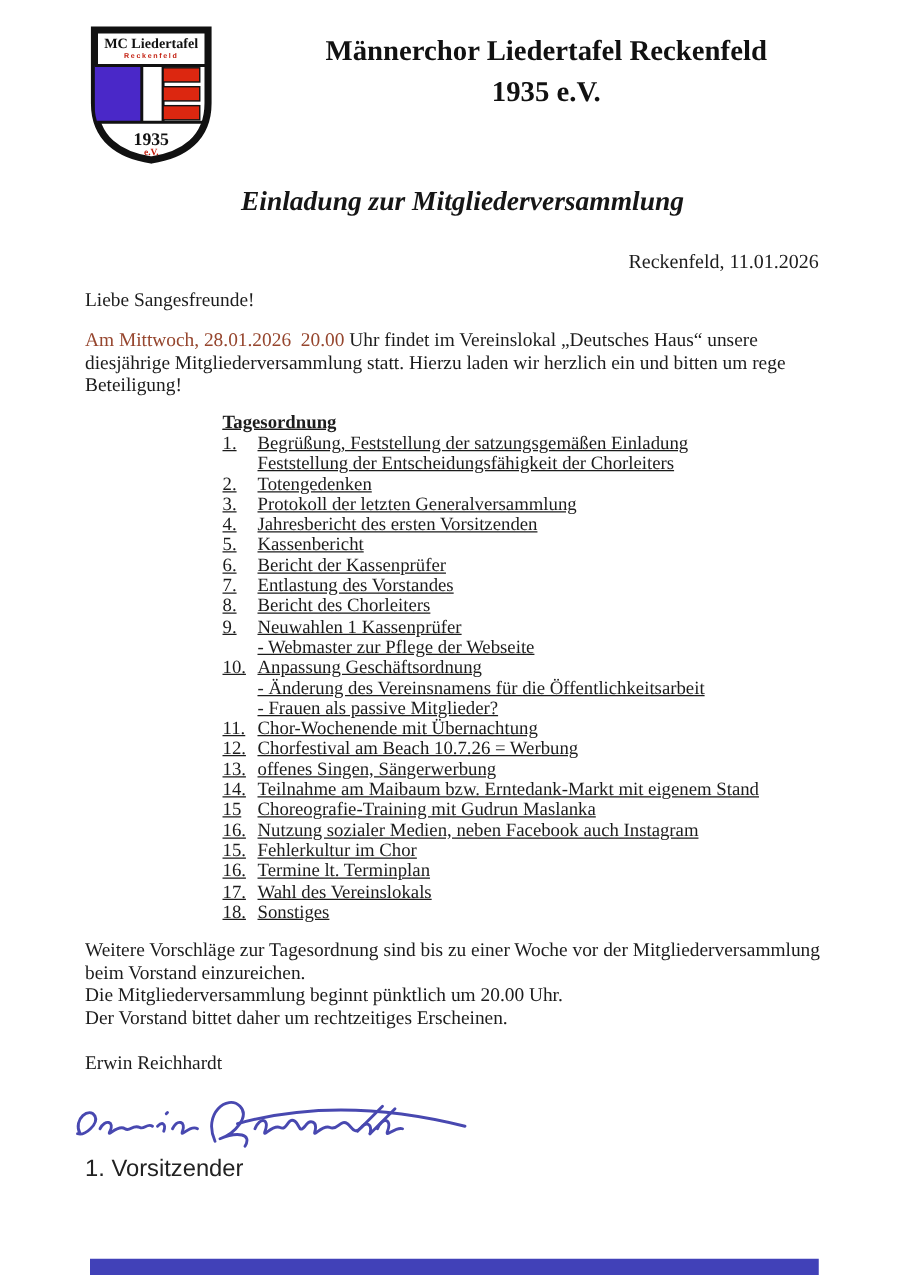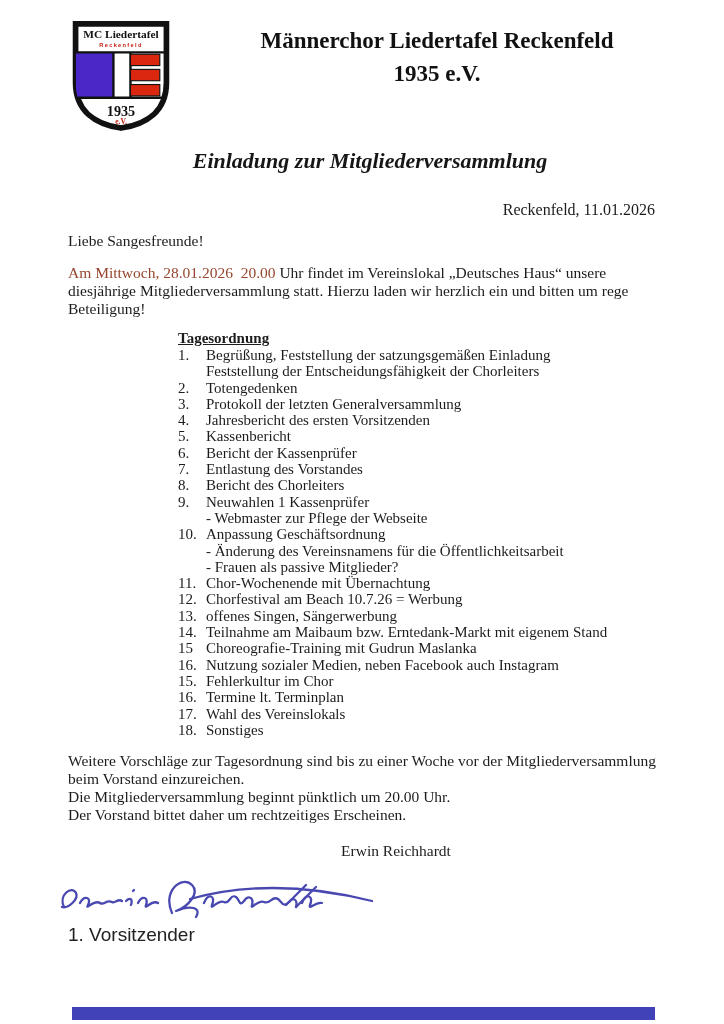--- a/index.html
+++ b/index.html
@@ -24,28 +24,28 @@
   .subtitle .date-part{color:#6f5c38;white-space:pre-wrap;}
   .subtitle .rest-part{color:#1c1c1c;white-space:pre-wrap;}
   .place-date{margin-top:27px;margin-right:69px;text-align:right;
               font-size:16px;line-height:18px;}
   
   .salutation{margin:13px 0 0 68px;font-size:15.5px;line-height:18px;}
   .intro{margin:14px 0 0 68px;width:592px;font-size:15.5px;line-height:18px;}
   .intro .date-part{color:#96462e;white-space:pre-wrap;}
   .intro .rest-part{white-space:pre-wrap;}
   
-  .agenda{margin:12px 0 0 178px;font-size:15px;line-height:16.3px;}
+  .agenda{margin:12px 0 0 178px;font-size:15px;line-height:16.3px;text-decoration:underline;}
   .agenda-heading{font-weight:bold;text-decoration:underline;line-height:17px;}
   .agenda-row{display:flex;}
   .agenda-num{flex:0 0 28px;}
   .agenda-txt{flex:1;}
   
   .closing{margin:14px 0 0 68px;width:596px;font-size:15.5px;line-height:18px;}
-  .signer-name{margin:18px 0 0 68px;font-size:15.5px;line-height:17px;text-align:center;}
+  .signer-name{margin:18px 0 0 68px;font-size:15.5px;line-height:17px;}
   .signature{margin:2px 0 0 50px;height:60px;}
   .signer-role{margin:1px 0 0 68px;font-family:"Liberation Sans", sans-serif;
                font-size:19px;line-height:17px;color:#222;}
   .footer-bar{position:absolute;left:72px;bottom:4px;width:583px;height:13px;
               background:#4141b8;}
 </style>
 </head>
 <body>
 
 <div class="page">

